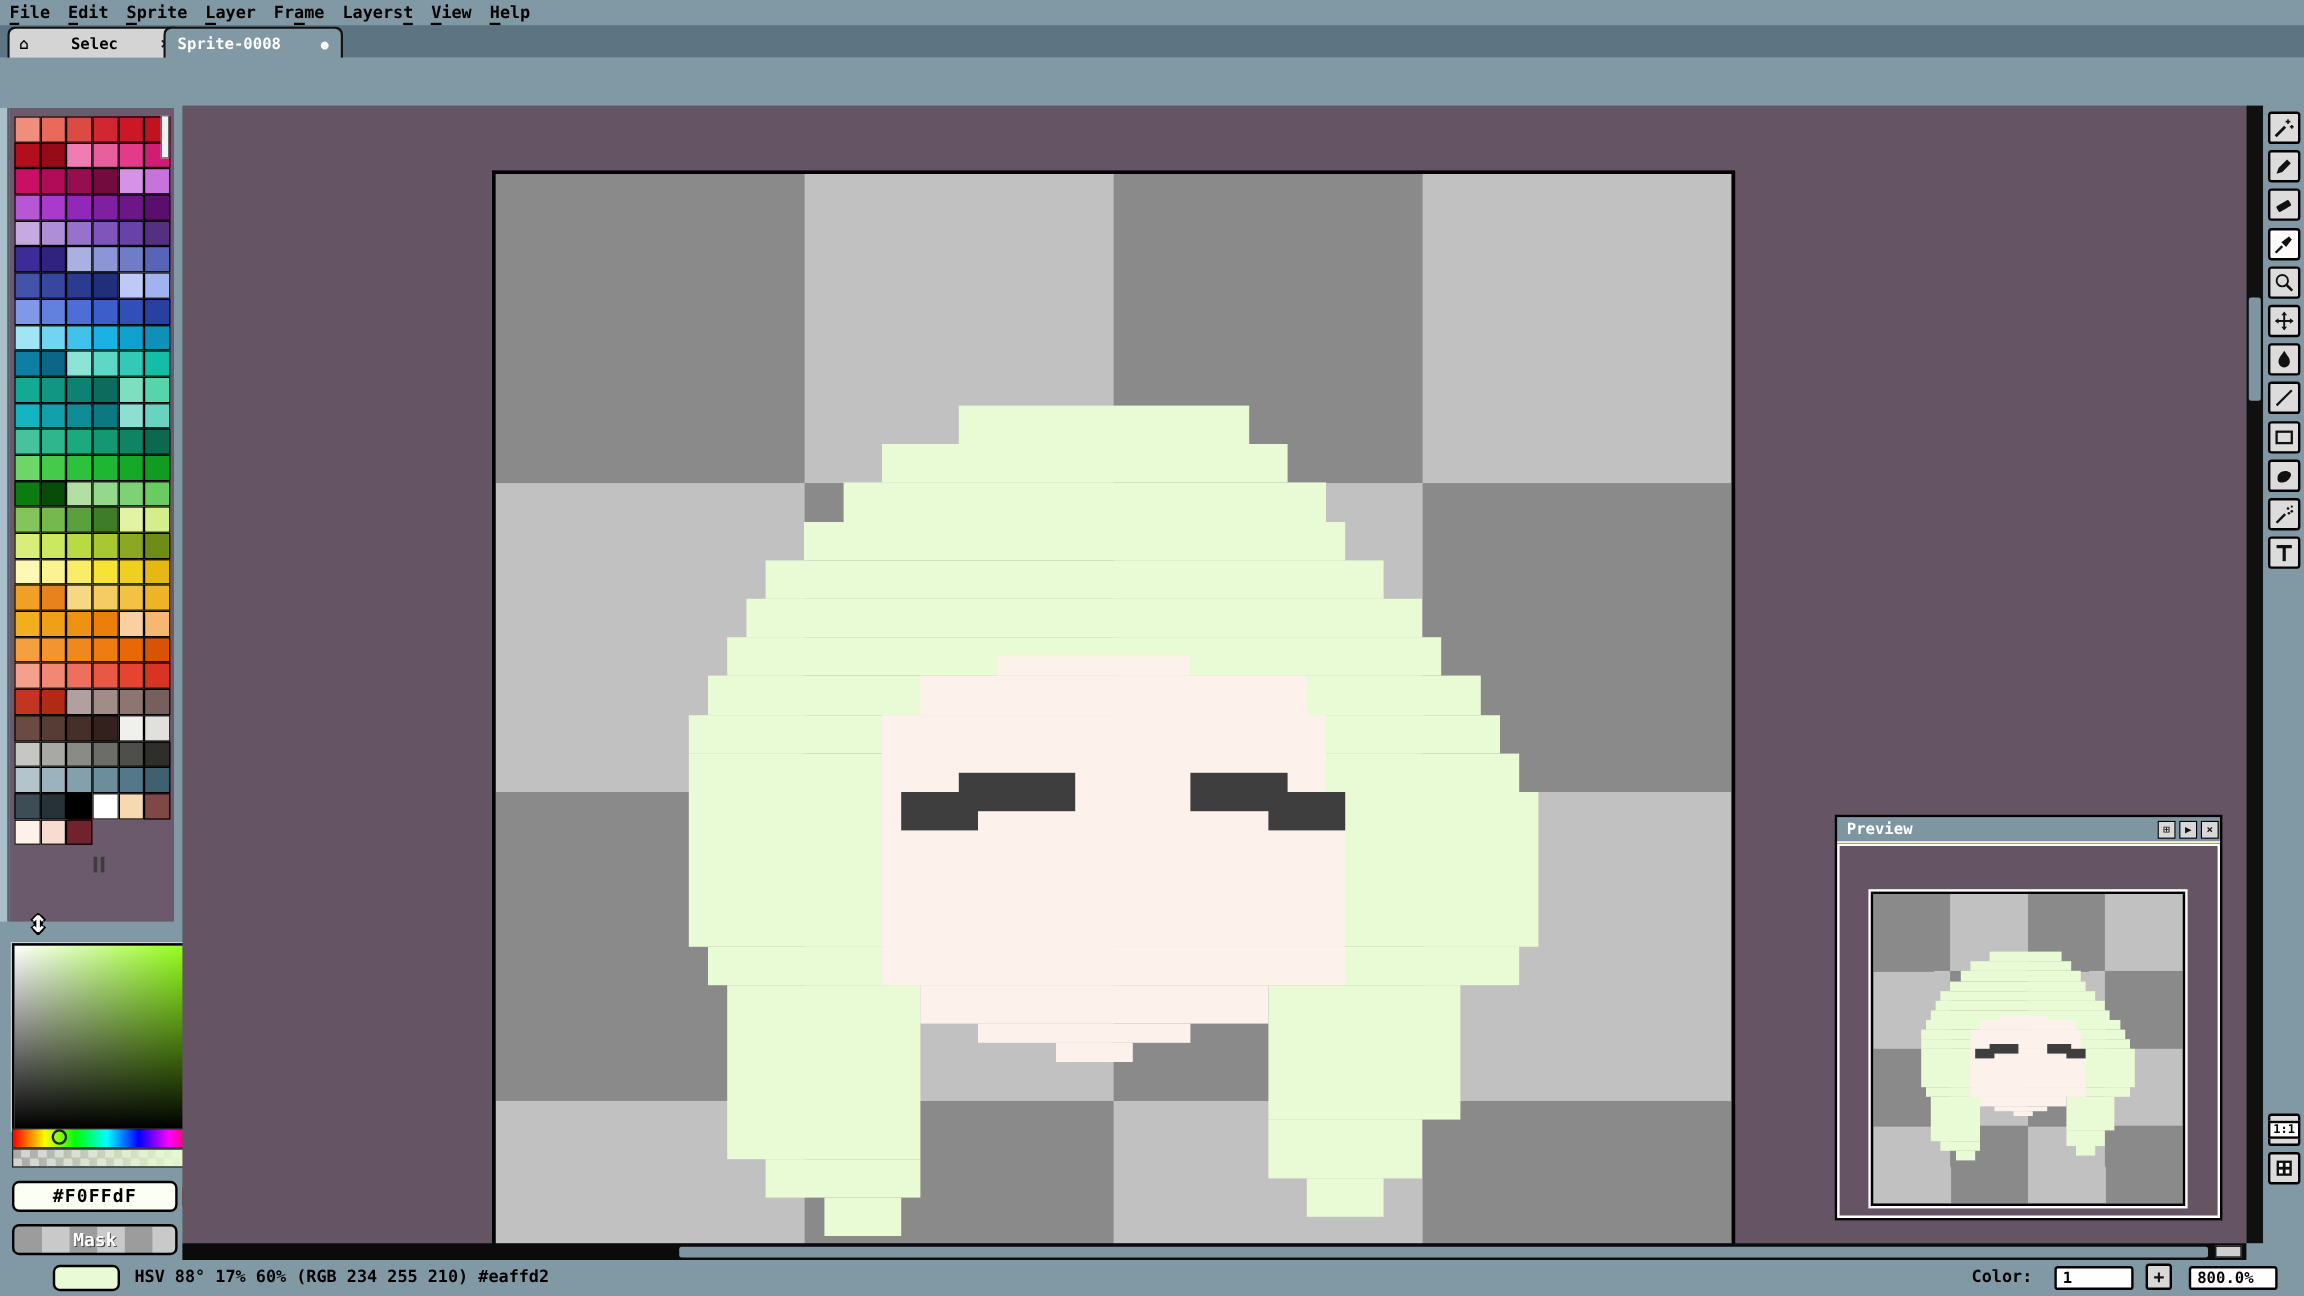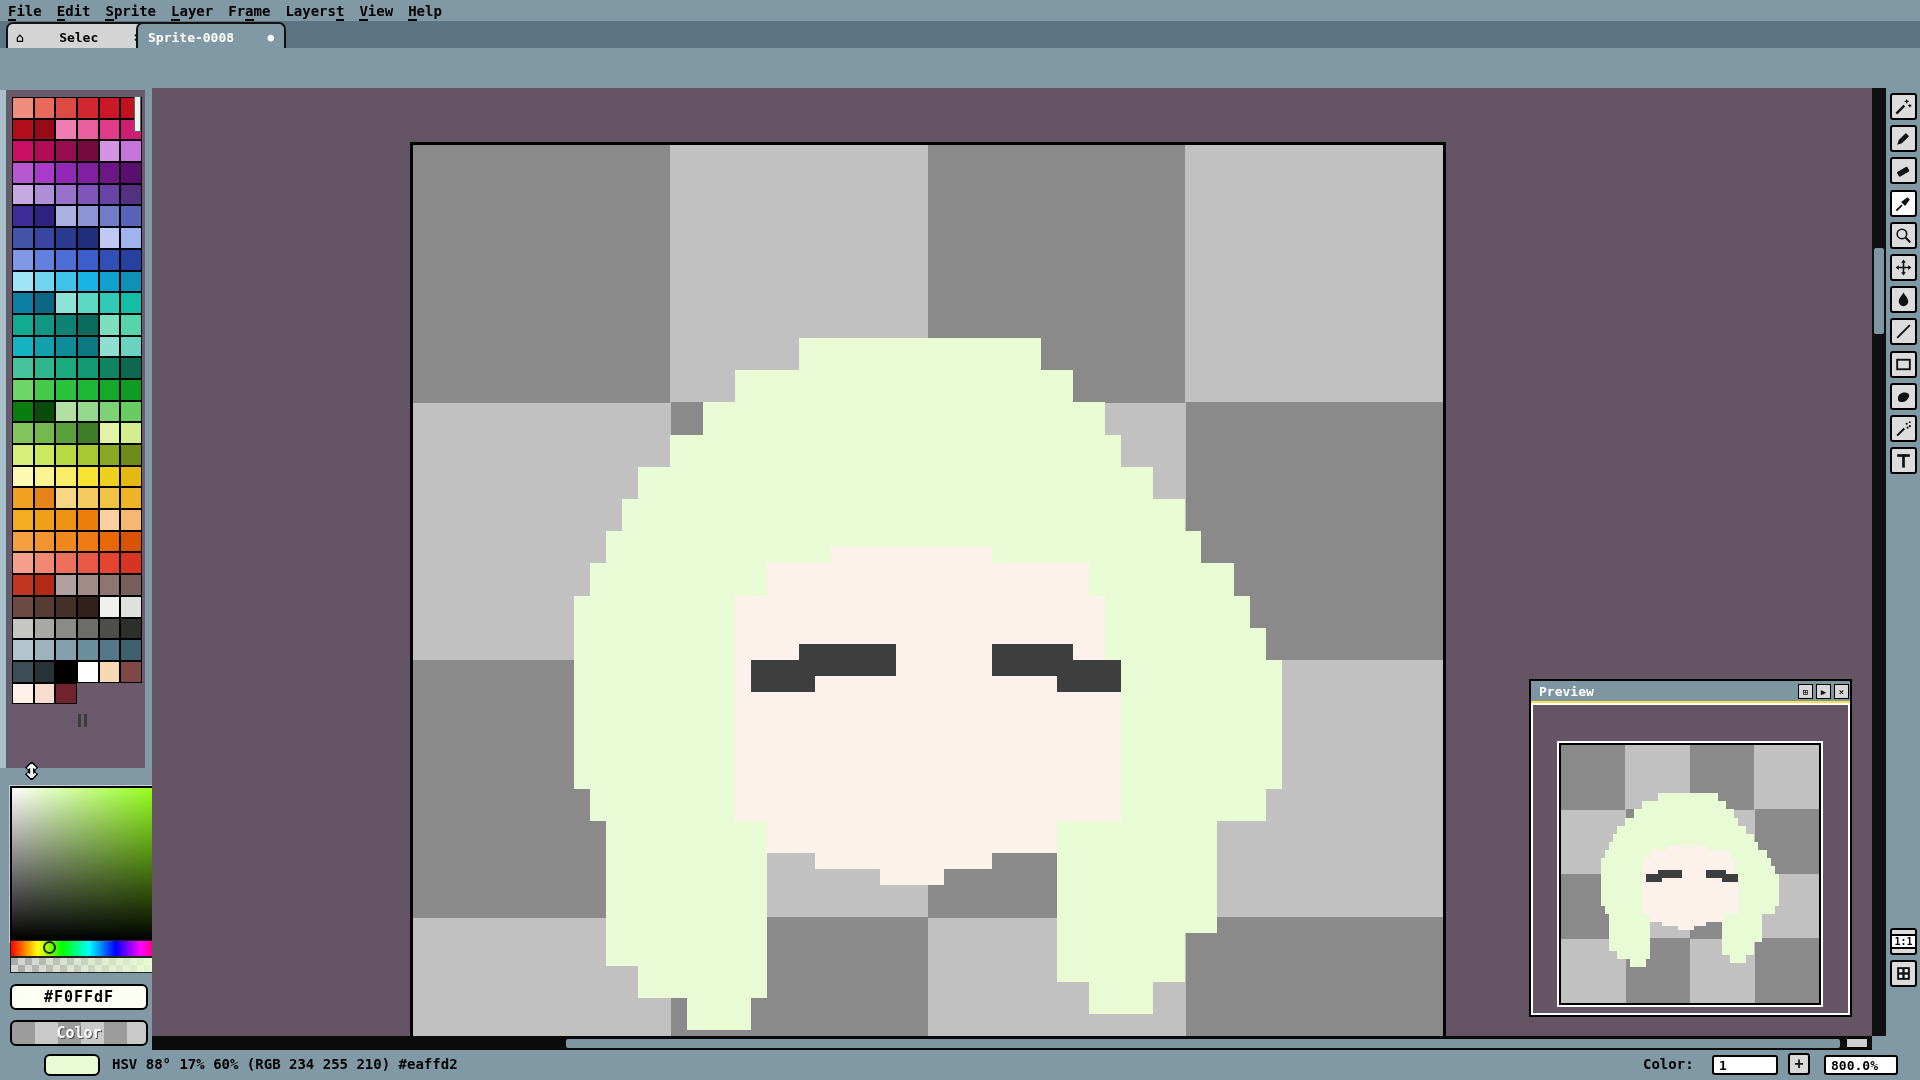--- a/index.html
+++ b/index.html
@@ -64,21 +64,21 @@
   .hscroll-corner{left:1846px;top:1038px;width:22px;height:10px;background:#cfcfcf;border:1px solid #000;box-sizing:border-box;}
   
   .right-rail{left:1886px;top:88px;width:34px;height:962px;background:#8198a5;}
   .toolbtn{position:absolute;left:1890px;width:27px;height:27px;background:#dcdcdc;border:2px solid #000;border-radius:3px;
     box-sizing:border-box;display:flex;align-items:center;justify-content:center;}
   .toolbtn.active{background:#fbfbfb;box-shadow:inset 0 0 0 2px #fff;}
   .toolbtn svg{width:19px;height:19px;}
   .one2one-inner{border:2px solid #000;padding:0 2px;font-size:10px;font-weight:bold;color:#000;background:#fff;}
   
   .preview-win{left:1529px;top:679px;width:323px;height:338px;border:2px solid #000;box-sizing:border-box;background:#655564;}
-  .preview-title{position:absolute;left:0;top:0;width:100%;height:22px;background:#7e95a2;border-bottom:2px solid #fde047;
+  .preview-title{position:absolute;left:0;top:0;width:100%;height:22px;background:#7e95a2;border-bottom:2px solid #fef9c3;
     box-sizing:border-box;color:#fff;font-weight:bold;font-size:13px;display:flex;align-items:center;padding-left:8px;}
   .pv-btn{position:absolute;top:3px;width:15px;height:15px;background:#d8d8d8;border:1px solid #000;box-sizing:border-box;
     display:flex;align-items:center;justify-content:center;font-size:9px;color:#111;}
   .preview-body{position:absolute;left:0;top:22px;width:319px;height:312px;background:#655564;box-shadow:inset 0 0 0 2px #fff;}
   .thumb-frame{position:absolute;left:28px;top:40px;width:262px;height:262px;border:2px solid #000;box-sizing:border-box;
     box-shadow:0 0 0 2px #fff;overflow:hidden;}
   .thumb-inner{position:absolute;left:0;top:0;width:258px;height:258px;}
   
   .statusbar{left:0;top:1050px;width:1920px;height:30px;background:#8198a5;color:#0e1f28;}
   .status-swatch{left:44px;top:1054px;width:56px;height:22px;border:2px solid #000;border-radius:6px;box-sizing:border-box;}
@@ -323,21 +323,21 @@
 
   <div class="sv-handle abs">↕</div>
   <div class="sv-box abs"></div>
   <div class="hue-bar abs"></div>
   <div class="hue-marker abs"></div>
   <div class="alpha-bar abs"></div>
   <div class="alpha-marker abs"></div>
   <div class="hex-field abs">#F0FFdF</div>
   <div class="warn-btn abs">!</div>
   <div class="mask-btn abs">
-      <span>Color</span>
+      <span>Mask</span>
     </div>
 
   <div class="workspace abs"></div>
   <div class="canvas abs" id="main-canvas" style="background: conic-gradient(rgb(193, 193, 193) 25%, rgb(138, 138, 138) 0deg, rgb(138, 138, 138) 50%, rgb(193, 193, 193) 0deg, rgb(193, 193, 193) 75%, rgb(138, 138, 138) 0deg) 0% 0% / 515px 515px;">
     <div class="art-layer" id="art-main">
         <div class="px" style="left: 386.16px; top: 193.08px; width: 241.35px; height: 32.18px; background: rgb(233, 251, 212);"></div>
         <div class="px" style="left: 321.8px; top: 225.26px; width: 337.89px; height: 32.18px; background: rgb(233, 251, 212);"></div>
         <div class="px" style="left: 289.62px; top: 257.44px; width: 402.25px; height: 32.18px; background: rgb(233, 251, 212);"></div>
         <div class="px" style="left: 257.44px; top: 289.62px; width: 450.52px; height: 32.18px; background: rgb(233, 251, 212);"></div>
         <div class="px" style="left: 225.26px; top: 321.8px; width: 514.88px; height: 32.18px; background: rgb(233, 251, 212);"></div>

